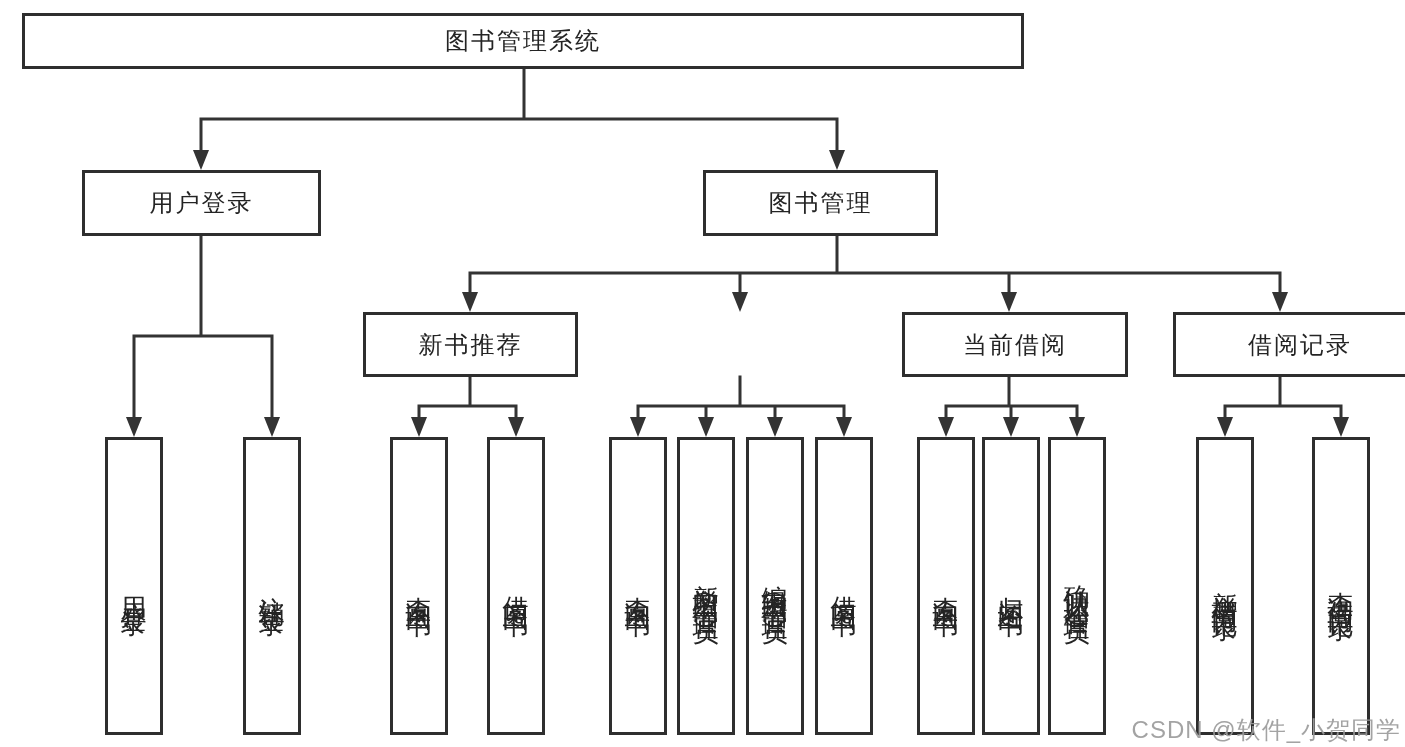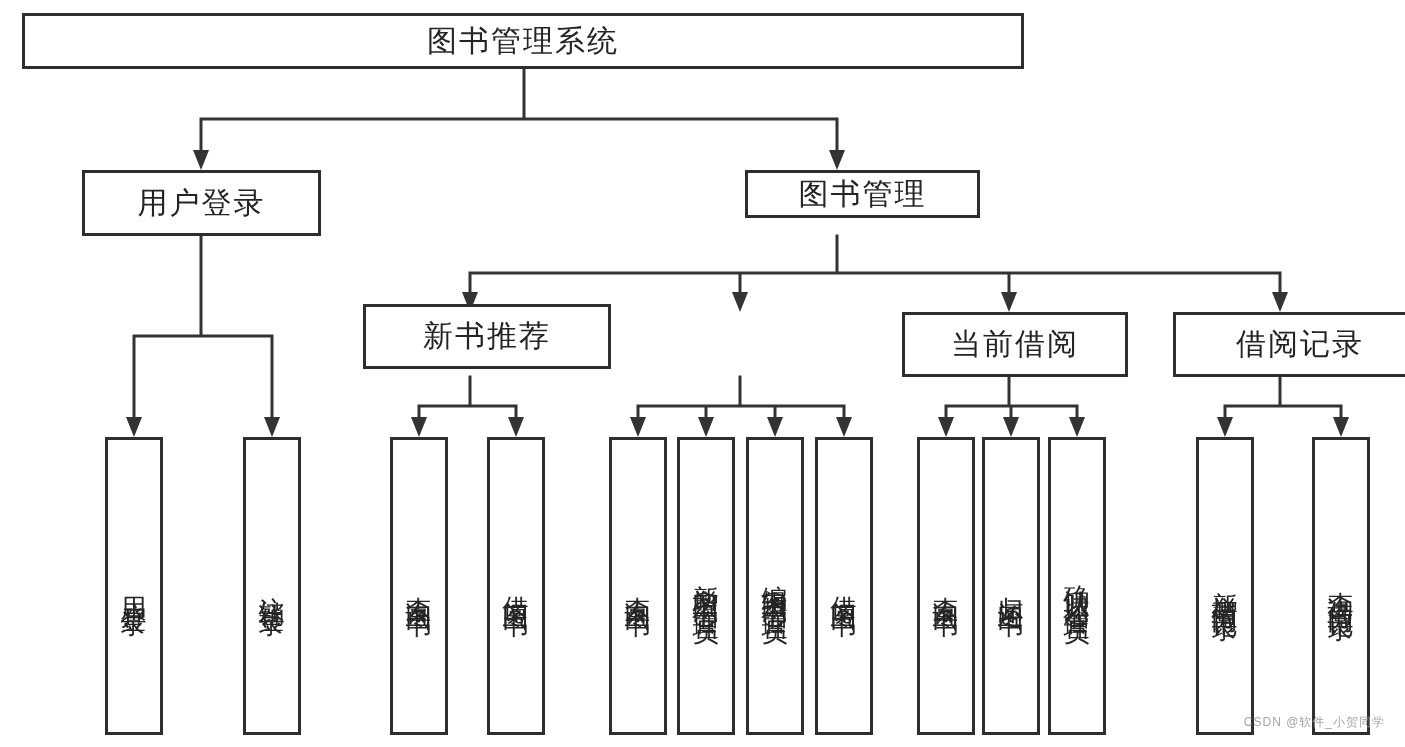--- a/index.html
+++ b/index.html
@@ -7,28 +7,28 @@
     position:relative;width:1405px;height:747px;background:#ffffff;
     font-family:"Liberation Sans",sans-serif;overflow:hidden;
   }
   .stage svg{position:absolute;left:0;top:0;z-index:1;}
   .node{
     position:absolute;box-sizing:border-box;z-index:2;
     border:3px solid #2e2e2e;background:#ffffff;
     display:flex;align-items:center;justify-content:center;
     color:#242424;
   }
-  .node.h span{font-size:30px;letter-spacing:2px;white-space:nowrap;}
+  .node.h span{font-size:24px;letter-spacing:2px;white-space:nowrap;}
   .node.v span{
     writing-mode:vertical-rl;text-orientation:mixed;
     font-size:26px;letter-spacing:5px;line-height:1;white-space:nowrap;
   }
   .watermark{
-    position:absolute;right:20px;top:714px;z-index:5;
-    font-size:12px;letter-spacing:1px;color:#9c9c9c;opacity:.92;
+    position:absolute;right:4px;top:714px;z-index:5;
+    font-size:24px;letter-spacing:1px;color:#9c9c9c;opacity:.92;
     font-family:"Liberation Sans",sans-serif;white-space:nowrap;
   }
 </style>
 </head>
 <body>
 
 <div class="stage">
 
   <svg width="1405" height="747" viewBox="0 0 1405 747">
 
@@ -66,25 +66,25 @@
     <polygon points="1333,417 1349,417 1341,437" fill="#333333"></polygon>
   </svg>
 
   <div class="node h" style="left:22px;top:13px;width:1002px;height:56px">
     <span>图书管理系统</span>
   </div>
 
   <div class="node h" style="left:82px;top:170px;width:239px;height:66px">
     <span>用户登录</span>
   </div>
-  <div class="node h" style="left:745px;top:170px;width:235px;height:48px">
+  <div class="node h" style="left:703px;top:170px;width:235px;height:66px">
     <span>图书管理</span>
   </div>
 
-  <div class="node h" style="left:363px;top:304px;width:248px;height:65px">
+  <div class="node h" style="left:363px;top:312px;width:215px;height:65px">
     <span>新书推荐</span>
   </div>
   <div class="node h" style="left:902px;top:312px;width:226px;height:65px">
     <span>当前借阅</span>
   </div>
   <div class="node h" style="left:1173px;top:312px;width:254px;height:65px">
     <span>借阅记录</span>
   </div>
 
   <div class="node v" style="left:105px;top:437px;width:58px;height:298px">

